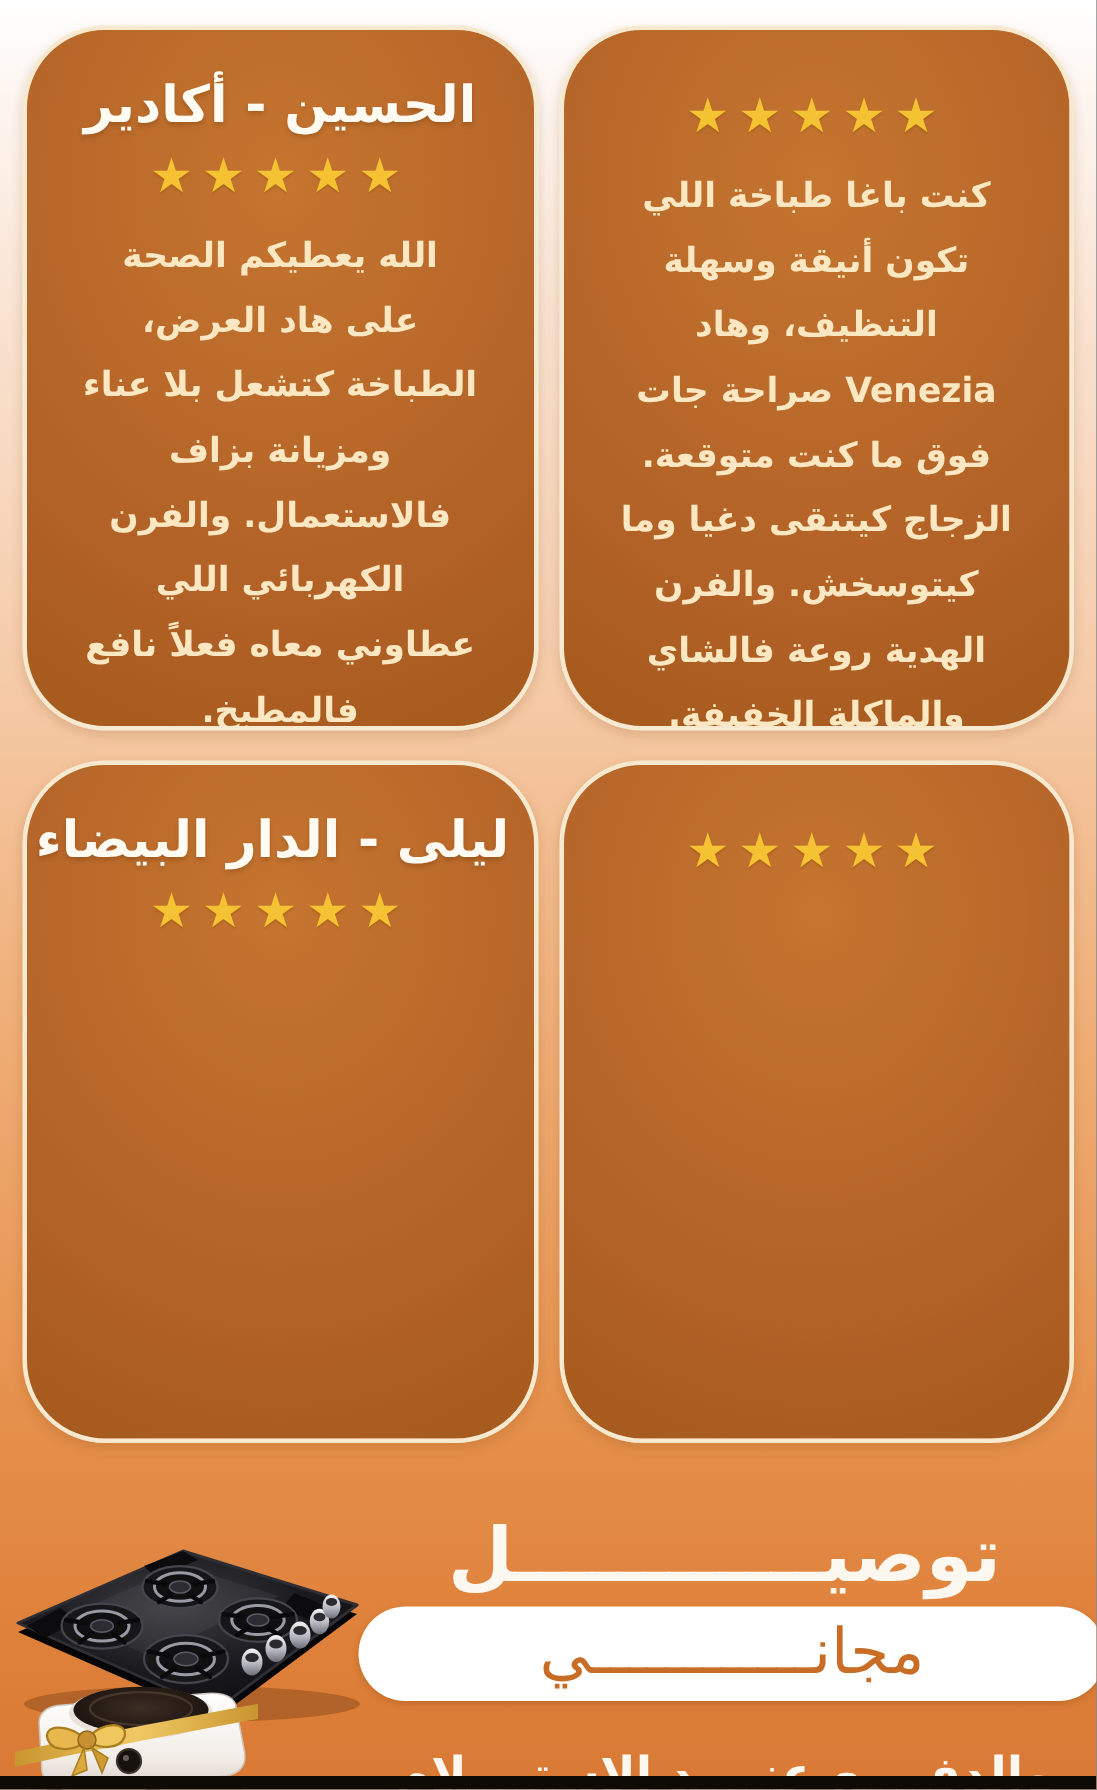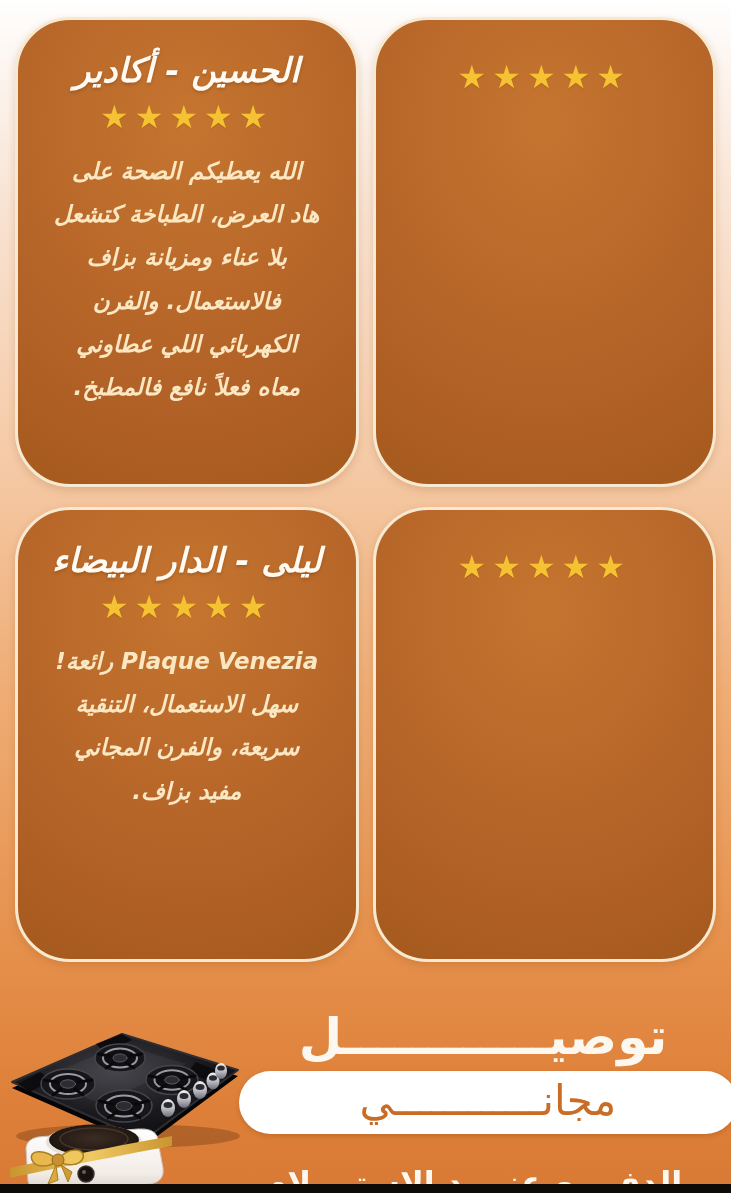--- a/index.html
+++ b/index.html
@@ -27,21 +27,20 @@
     gap:20px 14px;
   }
   .card{
     border:3px solid #f7e9d0;
     border-radius:55px;
     background:radial-gradient(130% 115% at 50% 22%, #c5752f 0%, #b26127 52%, #9a5314 100%);
     text-align:center;
     padding:30px 16px 10px;
     overflow:hidden;
     box-shadow:0 3px 8px rgba(120,60,10,.18);
-    font-style:italic;
   }
   .card h2{
     margin:0;
     font-size:34px;
     font-weight:bold;
     color:#fffaf2;
     white-space:nowrap;
     text-shadow:0 2px 3px rgba(90,45,5,.25);
   }
   .stars{
@@ -93,36 +92,36 @@
 </style>
 </head>
 <body>
 
 <div class="canvas">
 
   <div class="cards">
 
     <section class="card">
       <div class="stars">★★★★★</div>
+      <p class="review">كنت باغا طباخة اللي تكون أنيقة وسهلة التنظيف، وهاد Venezia صراحة جات فوق ما كنت متوقعة. الزجاج كيتنقى دغيا وما كيتوسخش. والفرن الهدية روعة فالشاي والماكلة الخفيفة.</p>
     </section>
 
     <section class="card">
       <h2>الحسين - أكادير</h2>
       <div class="stars">★★★★★</div>
       <p class="review">الله يعطيكم الصحة على هاد العرض، الطباخة كتشعل بلا عناء ومزيانة بزاف فالاستعمال. والفرن الكهربائي اللي عطاوني معاه فعلاً نافع فالمطبخ.</p>
     </section>
 
     <section class="card">
       <div class="stars">★★★★★</div>
     </section>
 
     <section class="card">
       <h2>ليلى - الدار البيضاء</h2>
       <div class="stars">★★★★★</div>
-      <p class="review">Plaque Venezia رائعة! سهل الاستعمال، التنقية سريعة، والفرن المجاني مفيد بزاف.</p>
     </section>
 
   </div>
 
   <div class="delivery">توصيــــــــــــل</div>
 
   <div class="pill">
     <span>مجانــــــــــــي</span>
   </div>
 

